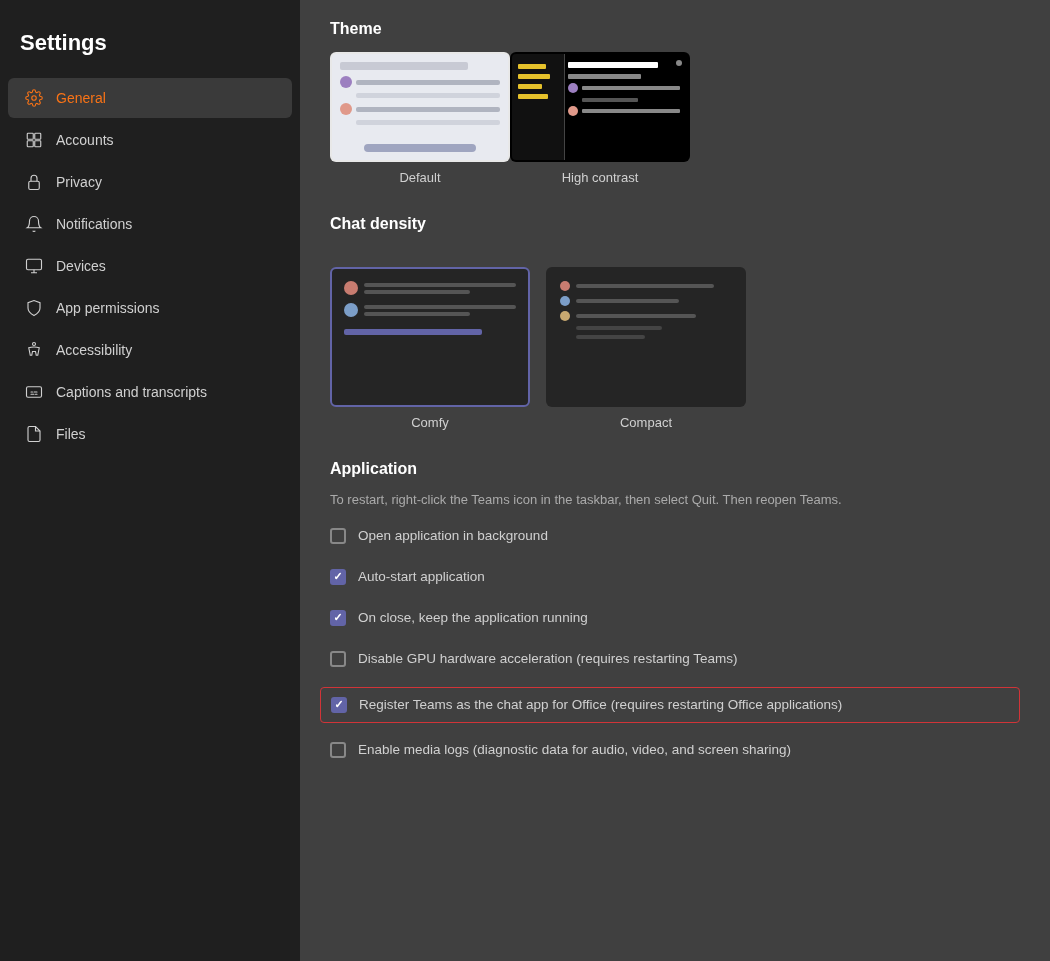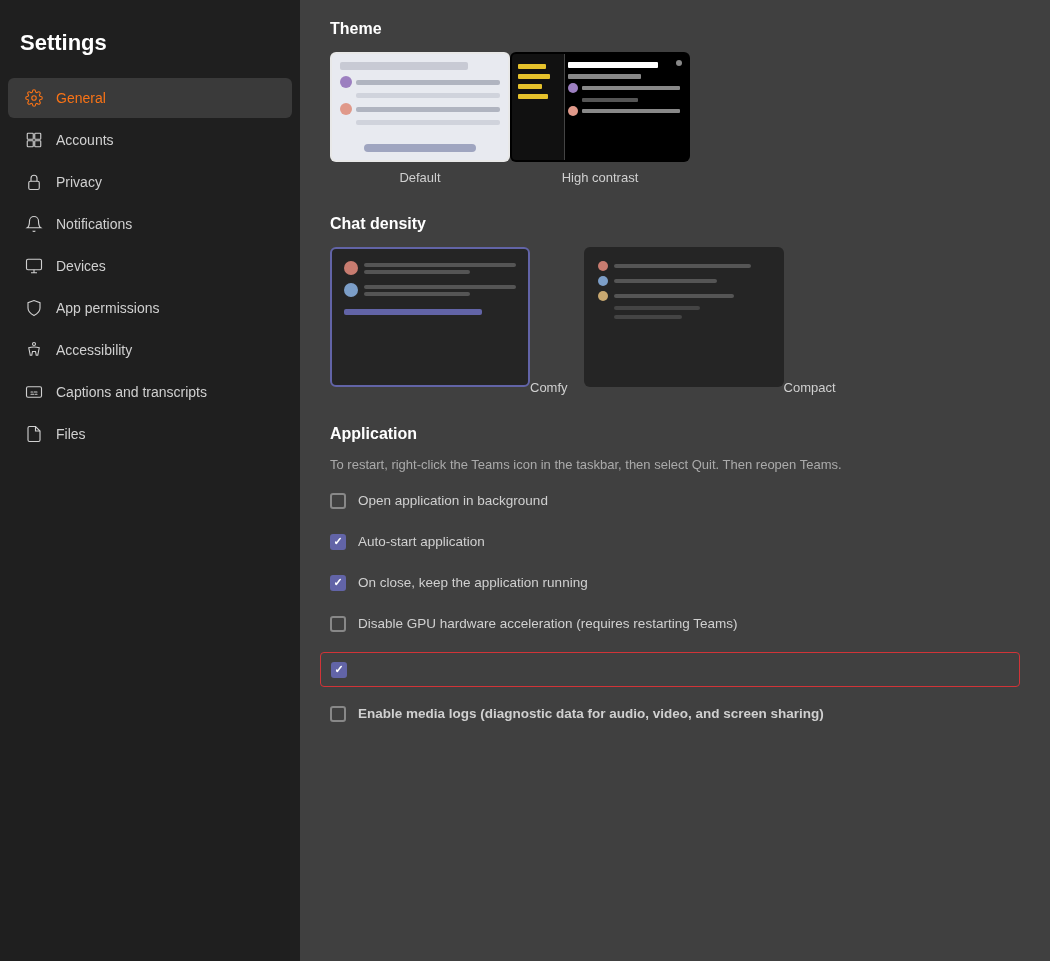--- a/index.html
+++ b/index.html
@@ -142,22 +142,24 @@
     }
 
     
     .density-grid {
       display: flex;
       gap: 16px;
       margin-bottom: 30px;
     }
     .density-card {
       display: flex;
-      align-items: flex-end;
+      flex-direction: column;
+      align-items: center;
       cursor: pointer;
+      margin-top: 20px;
     }
     .density-preview {
       width: 200px;
       height: 140px;
       border-radius: 6px;
       background: #252525;
       margin-bottom: 8px;
       border: 2px solid transparent;
       padding: 12px;
       position: relative;
@@ -497,22 +499,23 @@
         <span class="checkbox-label">On close, keep the application running</span>
       </div>
 
       <div class="checkbox-row">
         <div class="checkbox"></div>
         <span class="checkbox-label">Disable GPU hardware acceleration (requires restarting Teams)</span>
       </div>
 
       <div class="checkbox-row highlighted" style="border:1.5px solid #d13438; border-radius:4px; padding:8px 10px; margin-left:-10px;">
         <div class="checkbox checked"></div>
-      </div>
-
-      <div class="checkbox-row" style="margin-top:14px;font-weight:bold;">
+        <span class="checkbox-label">Register Teams as the chat app for Office (requires restarting Office applications)</span>
+      </div>
+
+      <div class="checkbox-row" style="margin-top:14px;">
         <div class="checkbox"></div>
         <span class="checkbox-label">Enable media logs (diagnostic data for audio, video, and screen sharing)</span>
       </div>
 
     </div>
   </div>
 </div>
 
 </body></html>

